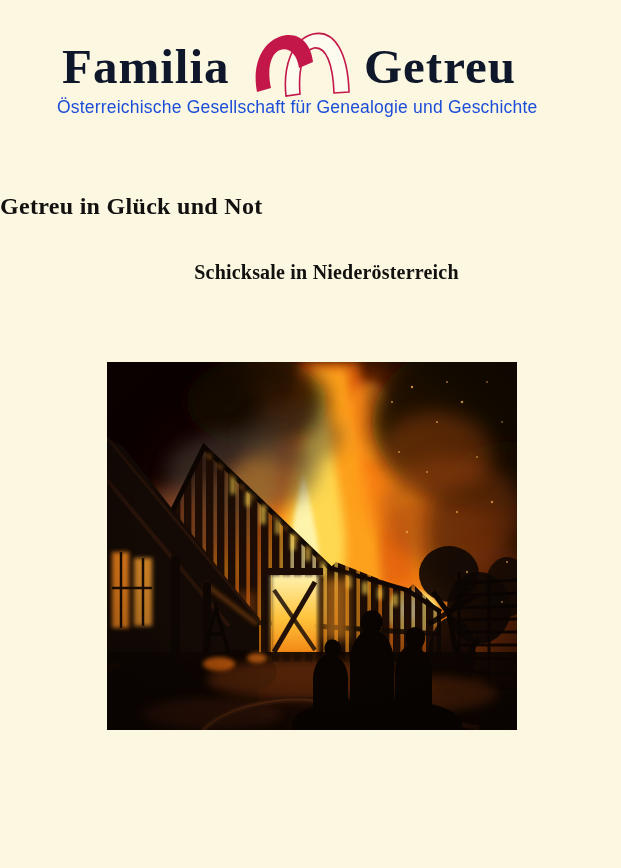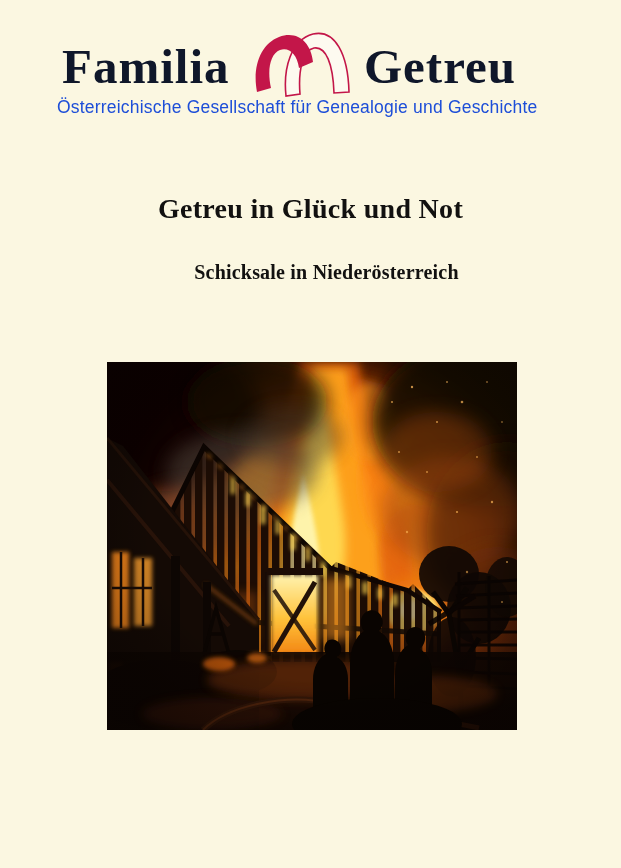--- a/index.html
+++ b/index.html
@@ -6,22 +6,22 @@
   .page{position:relative;width:621px;height:868px;background:#fbf7e1;overflow:hidden;
         font-family:"Liberation Serif",serif;color:#14110e;}
   .logo-word{position:absolute;top:42px;font-family:"Liberation Serif",serif;font-weight:700;
              font-size:49px;line-height:1;color:#0f172a;letter-spacing:1px;white-space:nowrap;}
   .logo-word.left{left:62px;}
   .logo-word.right{left:364px;}
   .logo-mark{position:absolute;left:253px;top:30px;width:100px;height:71px;}
   .logo-mark svg{display:block;width:100%;height:100%;}
   .tagline{position:absolute;left:57px;top:97px;font-family:"Liberation Sans",sans-serif;
            font-size:17.5px;line-height:1.2;color:#1d4ed8;letter-spacing:.2px;white-space:nowrap;}
-  .title{position:absolute;top:193px;left:0;width:100%;margin:0;text-align:center;
-         font-size:28px;font-weight:700;color:#121110;letter-spacing:.3px;}
+  .title{position:absolute;top:193px;left:0;width:100%;margin:0;text-align:left;
+         font-size:24px;font-weight:700;color:#121110;letter-spacing:.3px;}
   .subtitle{position:absolute;top:245px;left:0;width:100%;margin:16px;text-align:center;
             font-size:20px;font-weight:700;color:#121110;letter-spacing:.2px;}
   .photo{position:absolute;left:107px;top:362px;width:410px;height:368px;margin:0;padding:0;}
   .photo svg{display:block;width:100%;height:100%;}
   .series{position:absolute;top:772px;left:0;width:100%;text-align:center;
           font-size:17px;color:#1d1b18;}
 </style>
 </head>
 <body>
 

